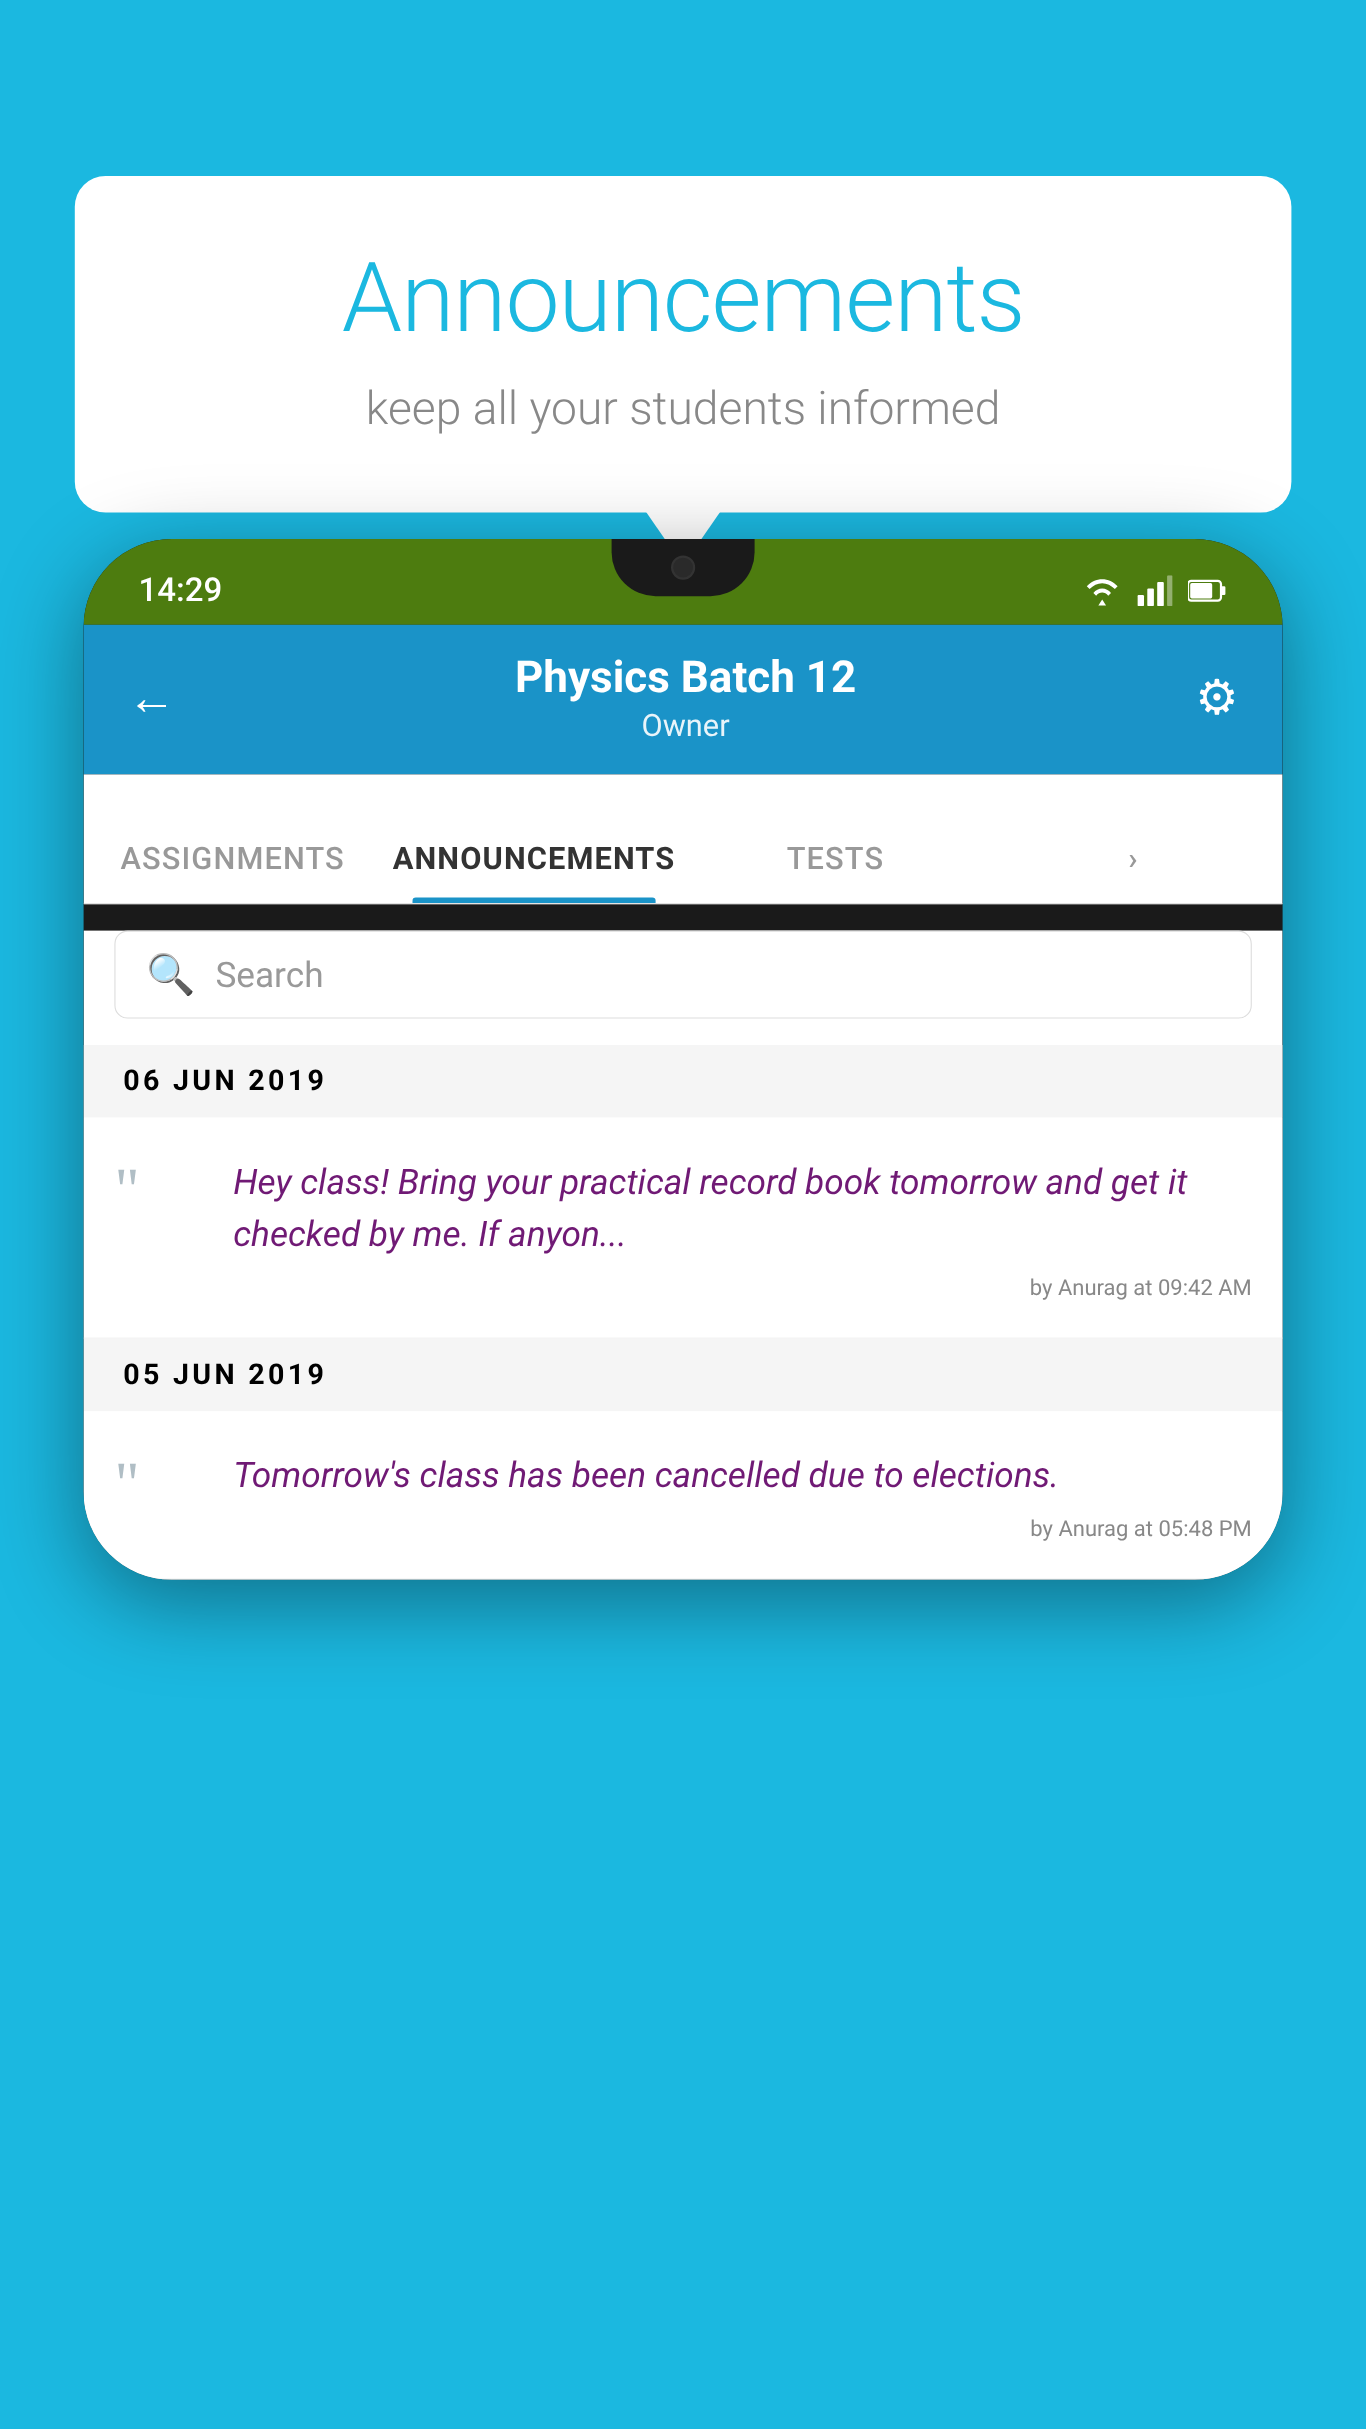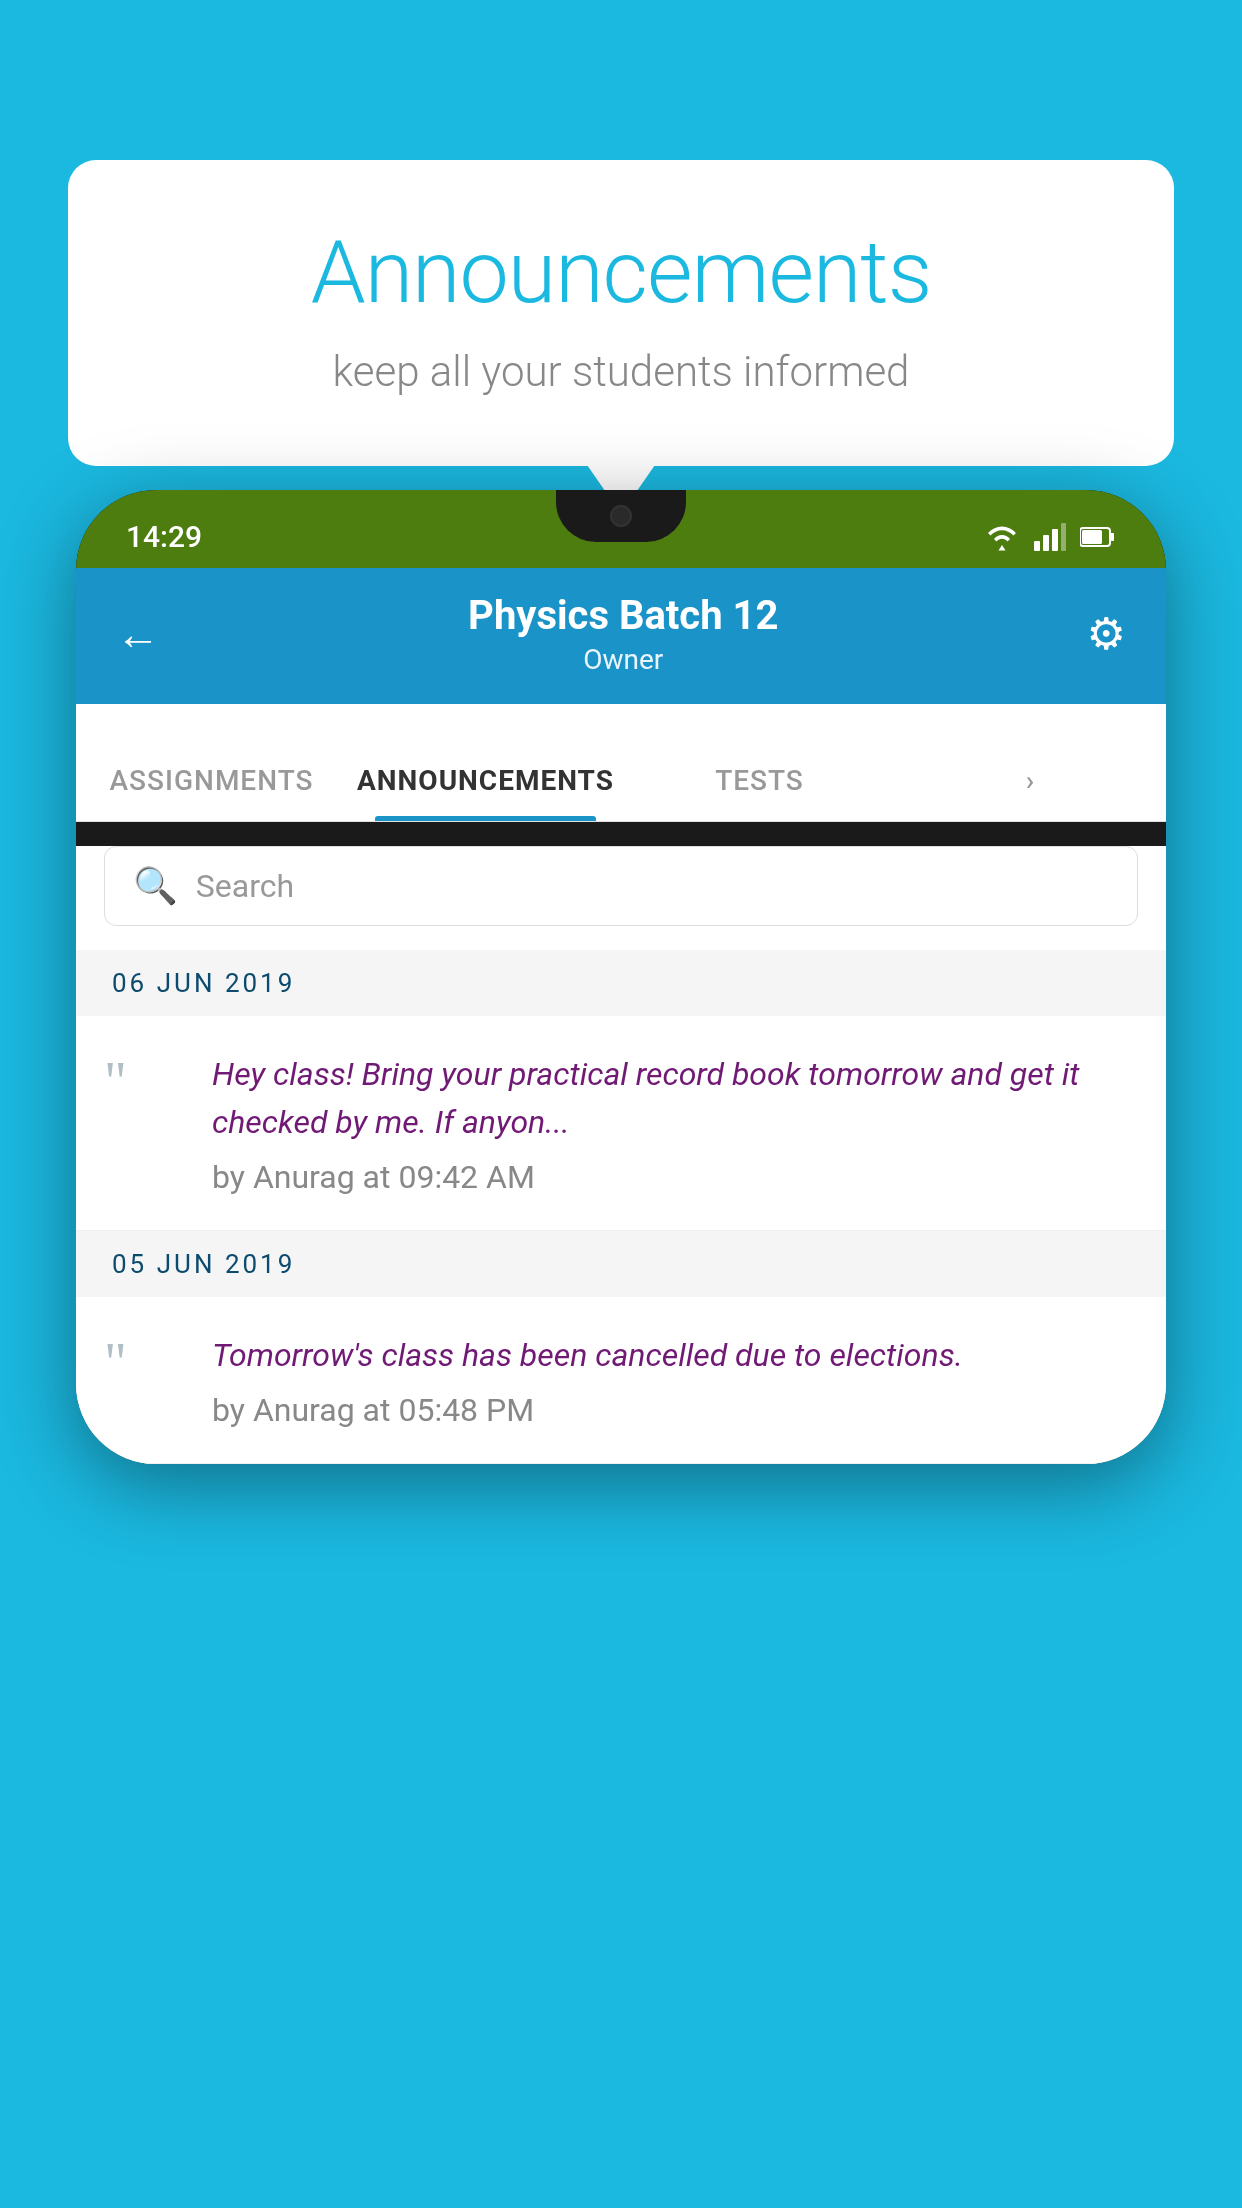--- a/index.html
+++ b/index.html
@@ -212,22 +212,22 @@
       cursor: pointer;
       display: inline-block;
     }
 
     
     .date-divider {
       background: #f5f5f5;
       padding: 18px 36px;
       font-size: 26px;
       letter-spacing: 3px;
-      color: #0c4a6e;
-      font-weight: 400;
+      color: #000000;
+      font-weight: 700;
     }
 
     
     .announcement-item {
       background: white;
       display: flex;
       align-items: flex-start;
       padding: 34px 28px;
       gap: 28px;
       border-bottom: 1px solid #f0f0f0;
@@ -247,22 +247,23 @@
       flex: 1;
     }
     .announcement-message {
       font-size: 32px;
       color: #701a75;
       font-style: italic;
       line-height: 1.5;
       margin-bottom: 12px;
     }
     .announcement-author {
-      font-size: 32px;
+      font-size: 20px;
       color: #888;
+      text-align: right;
     }
     .announcement-item-last {
       background: white;
       display: flex;
       align-items: flex-start;
       padding: 34px 28px;
       gap: 28px;
     }
   </style>
 </head>

